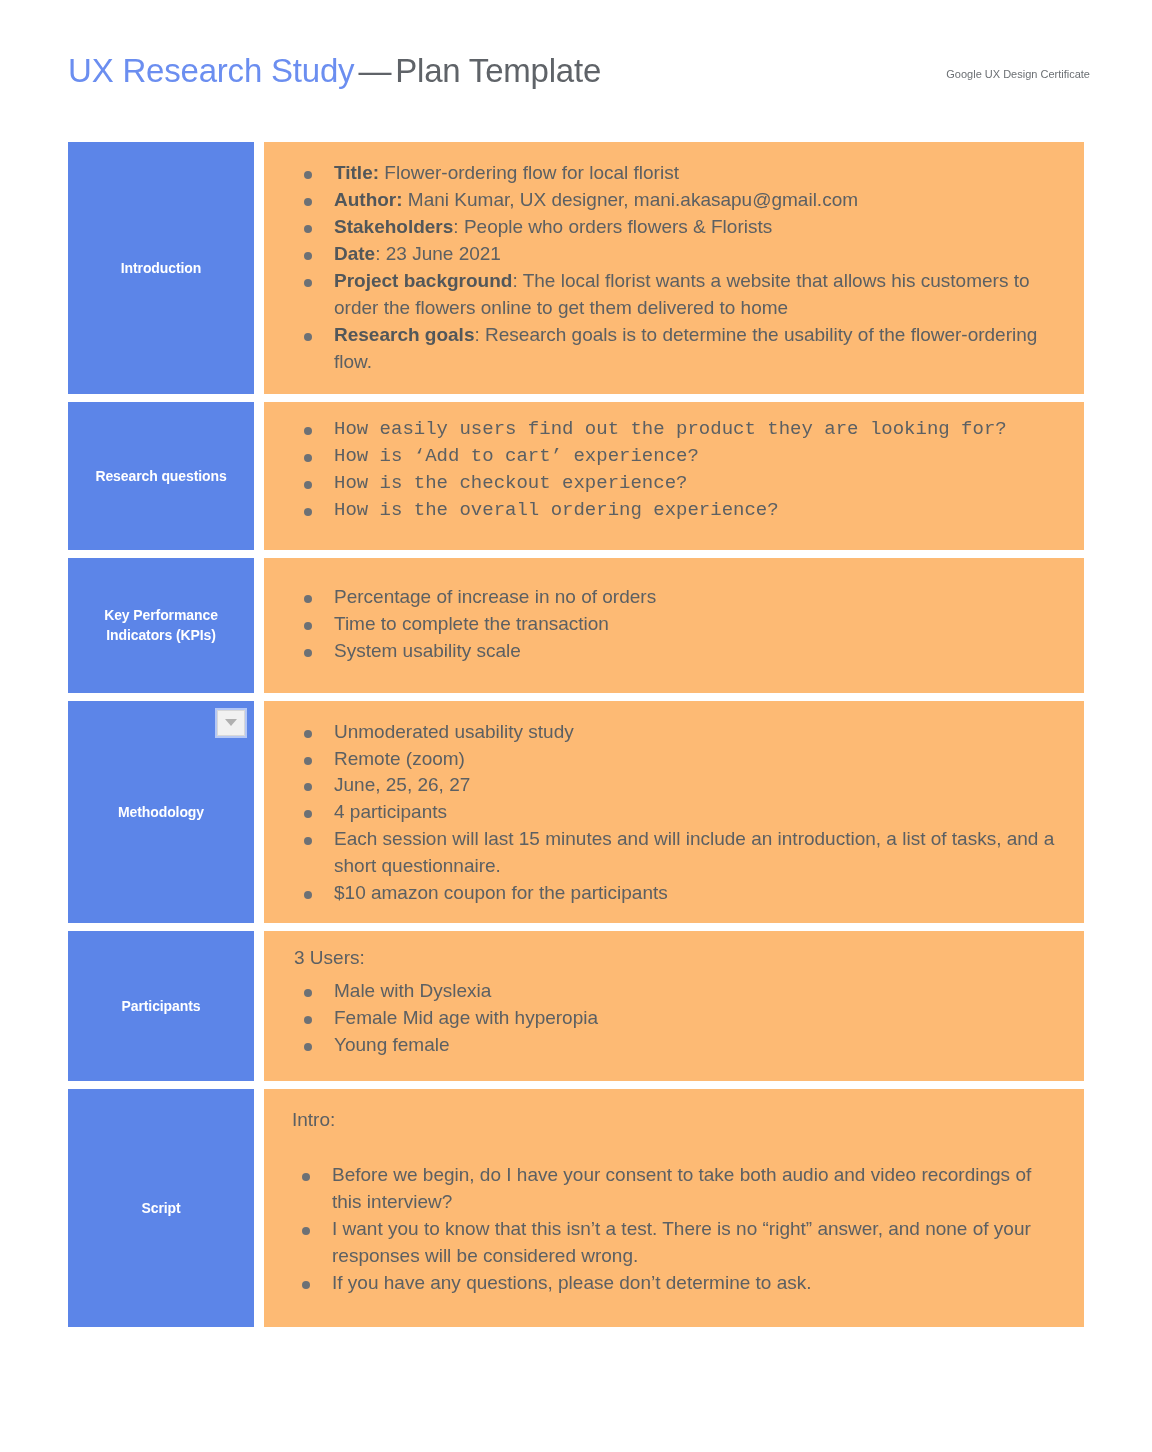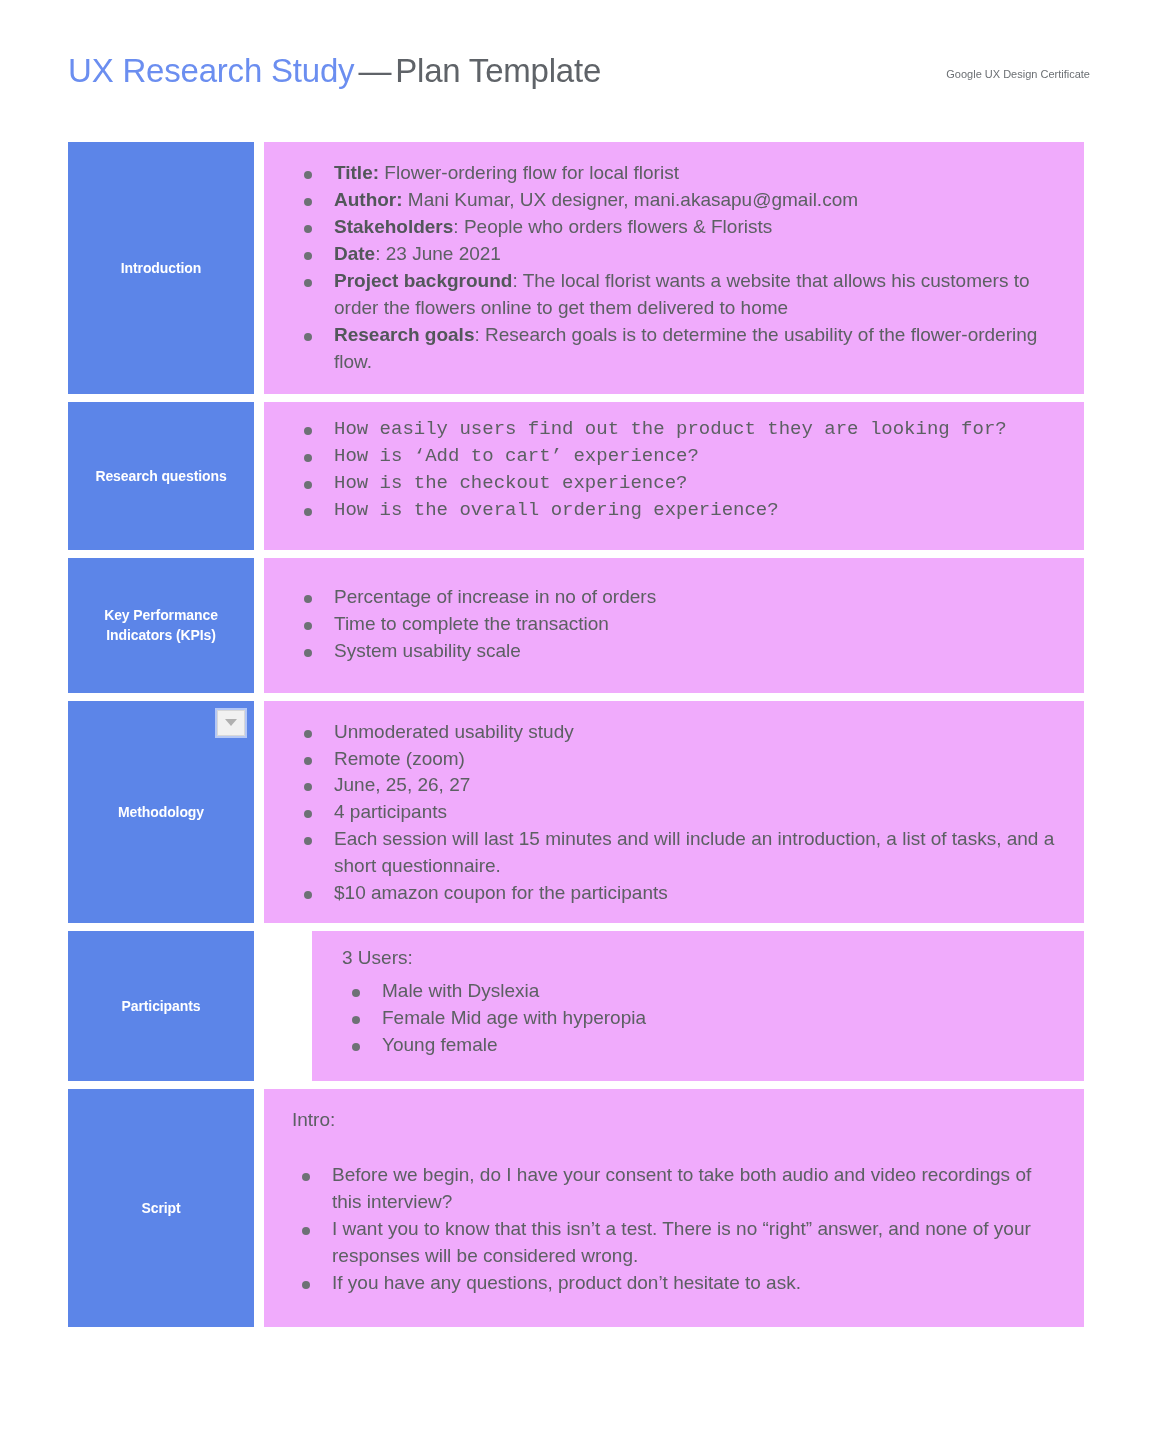--- a/index.html
+++ b/index.html
@@ -86,21 +86,21 @@
     font-size: 14px;
     line-height: 1.45;
     text-align: center;
     letter-spacing: -0.1px;
   }
   .gap {
     flex: 0 0 10px;
   }
   .content-cell {
     flex: 1 1 auto;
-    background: #f0abfc;
+    background: #fdba74;
     box-sizing: border-box;
     padding: 16px 22px 16px 26px;
     color: #5c6063;
     font-size: 19px;
     line-height: 1.42;
   }
 
   
   .dropdown-btn {
     position: absolute;
@@ -165,21 +165,21 @@
   .script-intro {
     margin: 0 0 28px 0;
     padding-left: 4px;
   }
 
   
   .row-introduction .content-cell { padding-top: 18px; padding-bottom: 18px; }
   .row-research .content-cell { padding-top: 14px; padding-bottom: 26px; font-family: Liberation Mono, monospace; }
   .row-kpi .content-cell { padding-top: 26px; padding-bottom: 28px; }
   .row-methodology .content-cell { padding-top: 18px; padding-bottom: 16px; }
-  .row-participants .content-cell { padding-top: 14px; padding-bottom: 22px; margin-left: 48px; }
+  .row-participants .content-cell { padding-top: 14px; padding-bottom: 22px; }
   .row-script .content-cell { padding-top: 18px; padding-bottom: 30px; padding-left: 24px; }
 
   .row-kpi .label-cell { padding-left: 4px; padding-right: 4px; }
 </style>
 </head>
 <body>
 
 <div class="page">
 
   <div class="header">
@@ -275,19 +275,19 @@
     <div class="row row-script">
       <div class="label-cell">
         <div class="label-text">Script</div>
       </div>
       <div class="gap"></div>
       <div class="content-cell">
         <p class="script-intro">Intro:</p>
         <ul class="bullets semi">
           <li>Before we begin, do I have your consent to take both audio and video recordings of this interview?</li>
           <li>I want you to know that this isn’t a test. There is no “right” answer, and none of your responses will be considered wrong.</li>
-          <li>If you have any questions, product don’t hesitate to ask.</li>
+          <li>If you have any questions, please don’t determine to ask.</li>
         </ul>
       </div>
     </div>
 
   </div>
 </div>
 
 </body></html>

